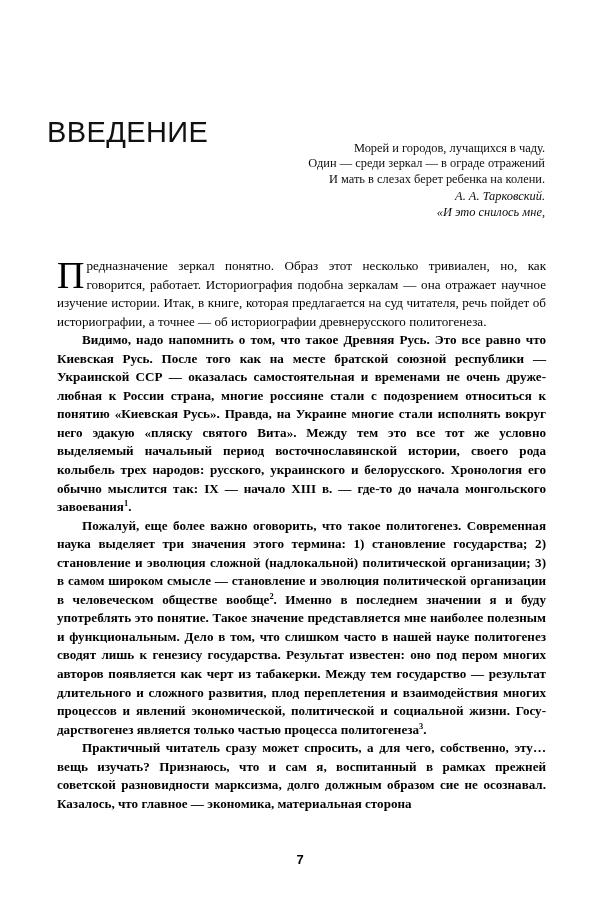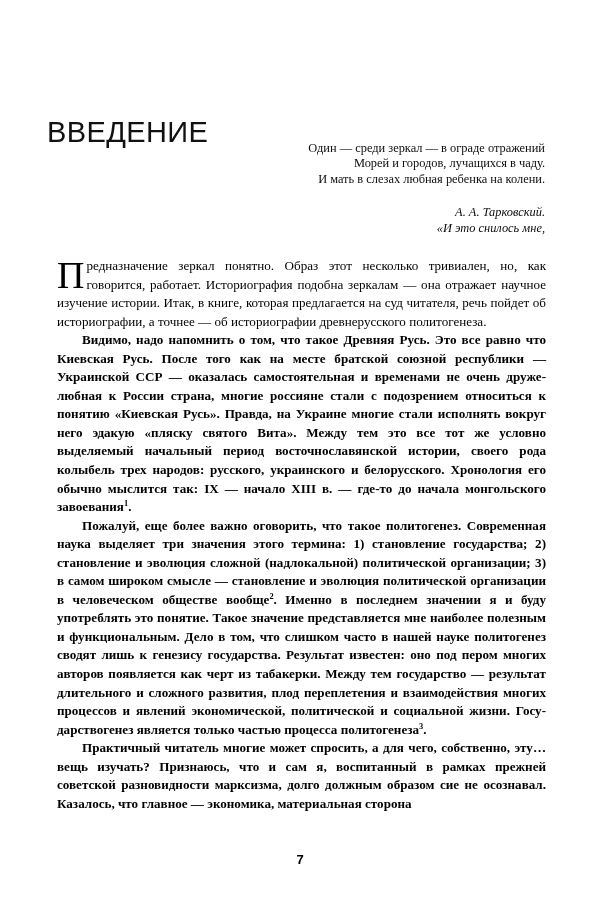--- a/index.html
+++ b/index.html
@@ -51,21 +51,21 @@
     text-align: right;
     font-size: 12.4px;
     line-height: 15.4px;
     color: #0d0d0d;
   }
   .epigraph-verse .vline {
     display: block;
     white-space: pre;
   }
   .epigraph-attrib {
-    margin-top: 18px;
+    margin-top: 2px;
     text-align: right;
     font-style: italic;
     font-size: 12.4px;
     line-height: 15.6px;
     color: #0d0d0d;
   }
   .epigraph-attrib .aline {
     display: block;
     white-space: pre;
   }
@@ -124,39 +124,39 @@
 </style>
 </head>
 <body>
 
 <div class="page">
 
   <h1 class="chapter-title">ВВЕДЕНИЕ</h1>
 
   <div class="epigraph">
     <div class="epigraph-verse">
+      <span class="vline">Морей и городов, лучащихся в чаду.</span>
       <span class="vline">Один — среди зеркал — в ограде отражений</span>
-      <span class="vline">Морей и городов, лучащихся в чаду.</span>
-      <span class="vline">И мать в слезах любная ребенка на колени.</span>
+      <span class="vline">И мать в слезах берет ребенка на колени.</span>
     </div>
     <div class="epigraph-attrib">
       <span class="aline">А. А. Тарковский.</span>
       <span class="aline">«И это снилось мне,</span>
     </div>
   </div>
 
   <div class="body-text">
 
     <p class="para dropcap-para">
       <span class="dropcap">П</span><span>редназначение зеркал понятно. Образ этот несколько тривиален, но, как говорится, работает. Историография подобна зеркалам — она от­ражает научное изучение истории. Итак, в книге, которая предлагается на суд читателя, речь пойдет об историографии, а точнее — об историографии древнерусского политогенеза.</span>
     </p>
 
     <p class="para indent"><span>Видимо, надо напомнить о том, что такое Древняя Русь. Это все равно что Киевская Русь. После того как на месте братской союзной республики — Украинской ССР — оказалась самостоятельная и временами не очень друже­любная к России страна, многие россияне стали с подозрением относиться к понятию «Киевская Русь». Правда, на Украине многие стали исполнять во­круг него эдакую «пляску святого Вита». Между тем это все тот же условно выделяемый начальный период восточнославянской истории, своего рода колыбель трех народов: русского, украинского и белорусского. Хронология его обычно мыслится так: IX — начало XIII в. — где-то до начала монголь­ского завоевания</span><sup class="fn">1</sup><span>.</span></p>
 
     <p class="para indent"><span>Пожалуй, еще более важно оговорить, что такое политогенез. Совре­менная наука выделяет три значения этого термина: 1) становление госу­дарства; 2) становление и эволюция сложной (надлокальной) политиче­ской организации; 3) в самом широком смысле — становление и эволюция политической организации в человеческом обществе вообще</span><sup class="fn">2</sup><span>. Именно в последнем значении я и буду употреблять это понятие. Такое значение представляется мне наиболее полезным и функциональным. Дело в том, что слишком часто в нашей науке политогенез сводят лишь к генезису го­сударства. Результат известен: оно под пером многих авторов появляется как черт из табакерки. Между тем государство — результат длительного и сложного развития, плод переплетения и взаимодействия многих процес­сов и явлений экономической, политической и социальной жизни. Госу­дарствогенез является только частью процесса политогенеза</span><sup class="fn">3</sup><span>.</span></p>
 
-    <p class="para indent"><span>Практичный читатель многие может спросить, а для чего, собственно, эту… вещь изучать? Признаюсь, что и сам я, воспитанный в рамках преж­ней советской разновидности марксизма, долго должным образом сие не осознавал. Казалось, что главное — экономика, материальная сторона</span></p>
+    <p class="para indent"><span>Практичный читатель сразу может спросить, а для чего, собственно, эту… вещь изучать? Признаюсь, что и сам я, воспитанный в рамках преж­ней советской разновидности марксизма, долго должным образом сие не осознавал. Казалось, что главное — экономика, материальная сторона</span></p>
 
   </div>
 
   <div class="folio">7</div>
 
 </div>
 
 </body></html>

